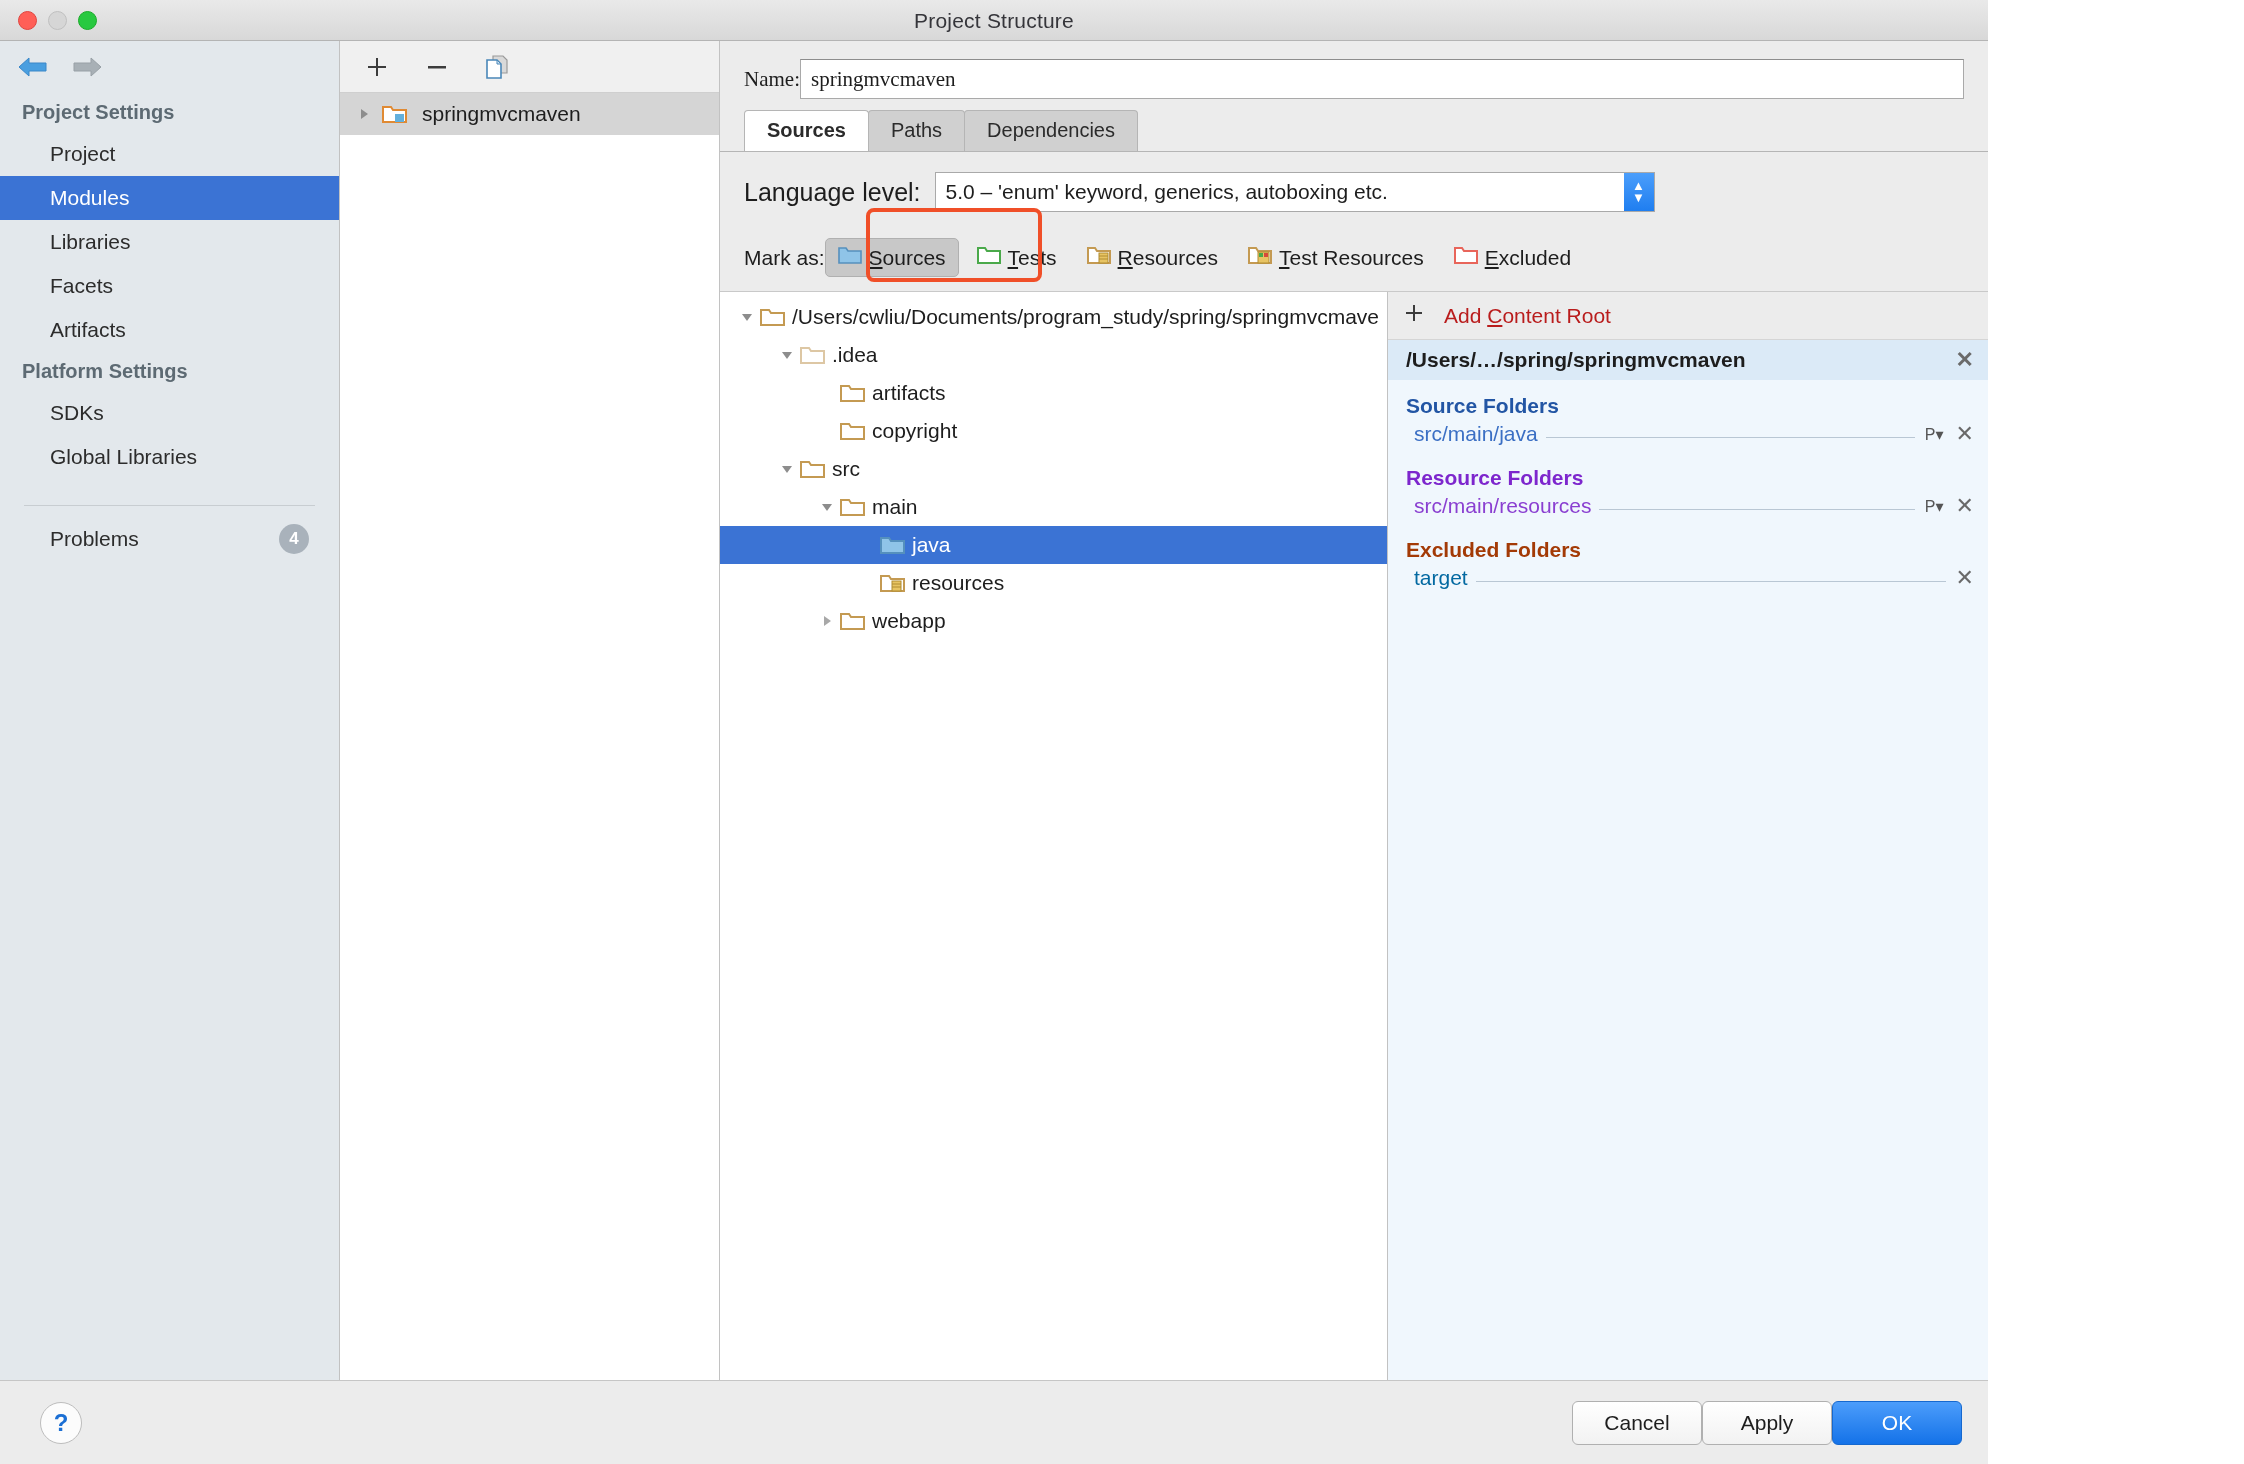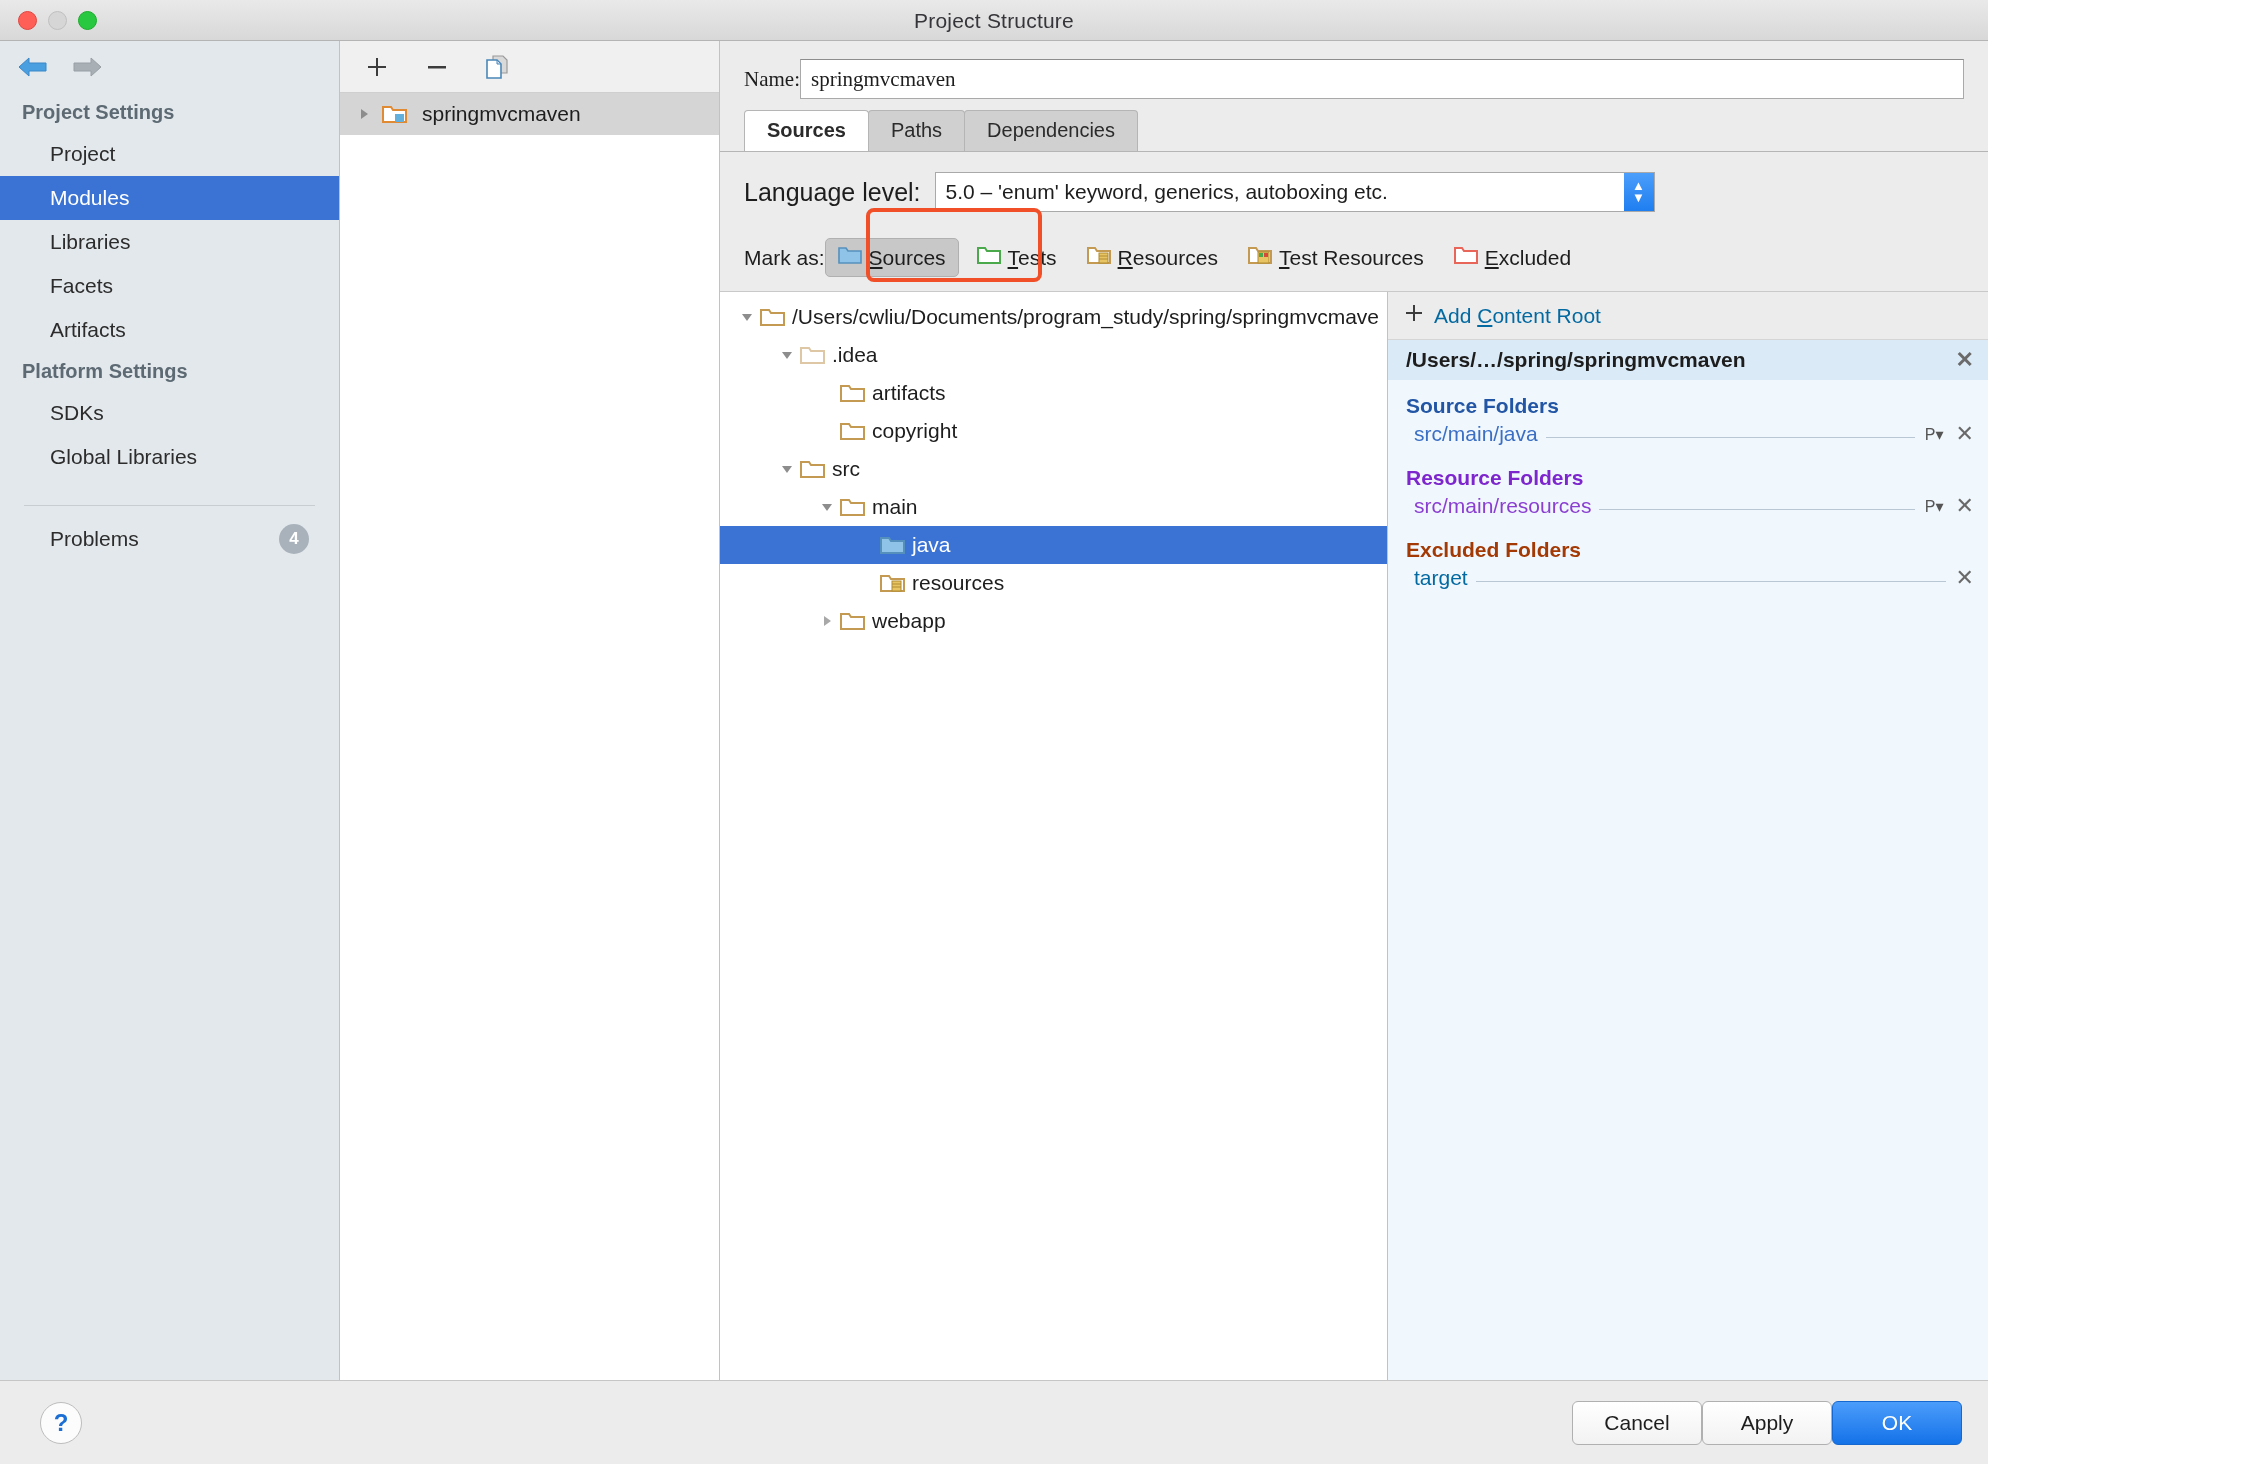--- a/index.html
+++ b/index.html
@@ -169,22 +169,22 @@
   .ticon { width: 26px; flex: 0 0 26px; margin-right: 6px; display: flex; align-items: center; }
 
   .rpanel {
     width: 600px; flex: 0 0 600px;
     background: #f0f7fd;
     display: flex; flex-direction: column;
   }
   .add-root {
     height: 48px; flex: 0 0 48px;
     background: #ececec; border-bottom: 1px solid #d5d5d5;
-    display: flex; align-items: center; gap: 10px; padding-left: 16px;
-    font-size: 21px; color: #0369a1;
+    display: flex; align-items: center; gap: 20px; padding-left: 16px;
+    font-size: 21px; color: #b91c1c;
   }
   .root-head {
     display: flex; align-items: center; justify-content: space-between;
     padding: 8px 14px 8px 18px;
     background: #dbeaf7;
     font-size: 21px; font-weight: bold; color: #1d1d1d;
   }
   .sect-title { font-size: 21px; font-weight: bold; padding: 14px 0 2px 18px; }
   .sect-title.source   { color: #2255a4; }
   .sect-title.resource { color: #7d26cd; }

